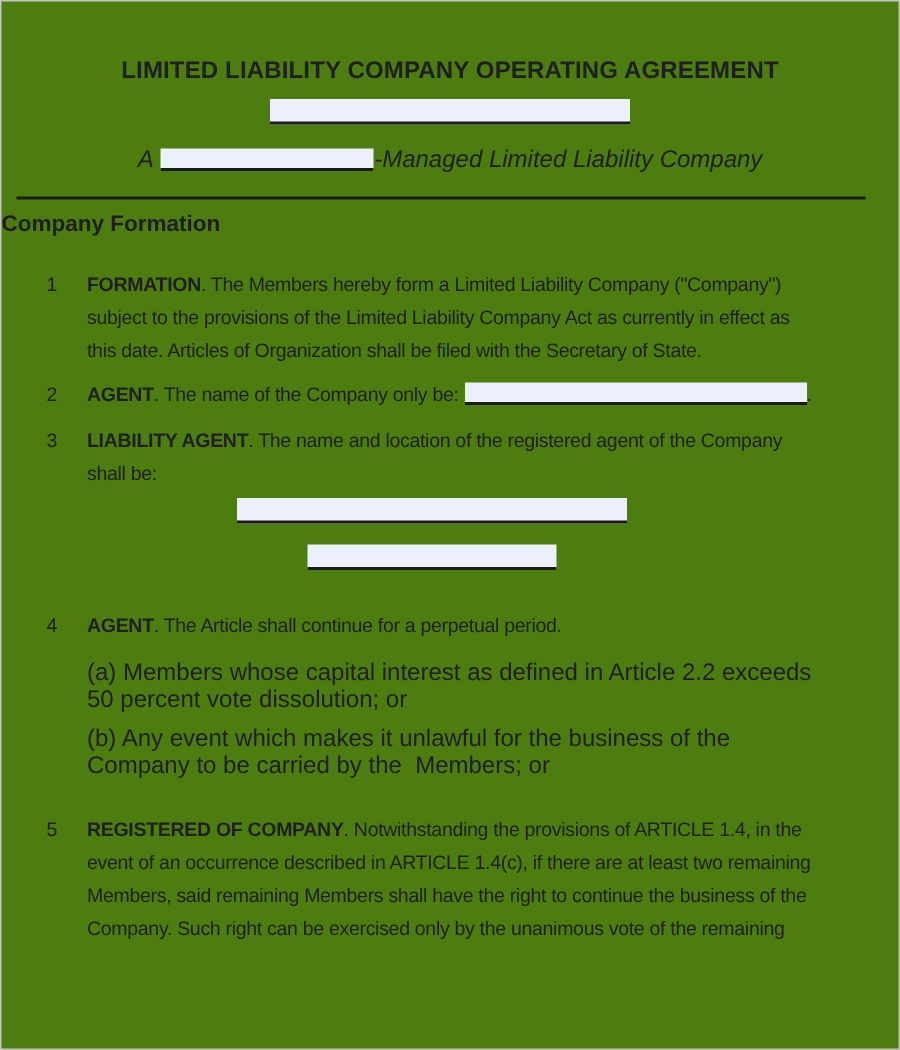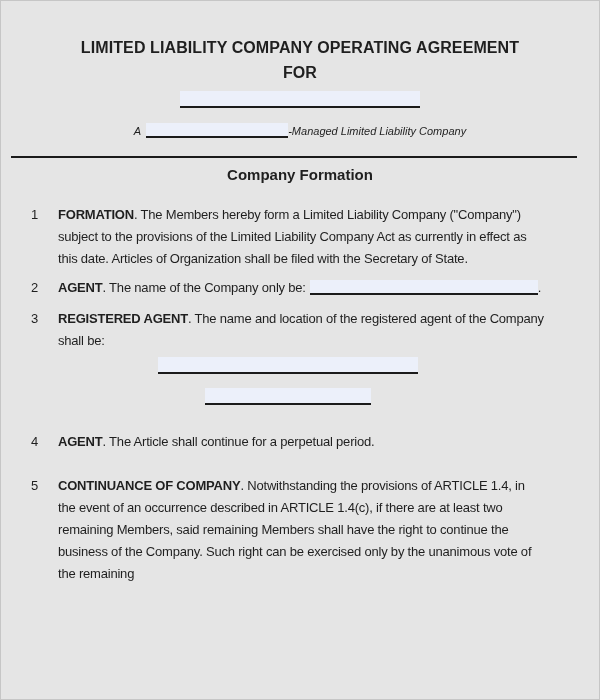--- a/index.html
+++ b/index.html
@@ -11,21 +11,21 @@
   * { margin: 0; padding: 0; box-sizing: border-box; }
   html, body { background: #fff; }
   body {
     width: 600px; height: 700px;
     font-family: "Liberation Sans", sans-serif;
     color: var(--c-text);
     overflow: hidden;
   }
   .page {
     width: 600px; height: 700px;
-    background: #e5e5e5;
+    background: #4d7c0f;
     border: 1px solid var(--c-border);
     position: relative;
     overflow: hidden;
   }
   .title-block {
     margin-top: 34px;
     text-align: center;
     font-weight: bold;
     font-size: 16px;
     line-height: 25px;
@@ -36,36 +36,36 @@
     border-bottom: 2px solid var(--c-line);
   }
   .name-blank {
     width: 240px; height: 17px;
     margin: 6px auto 0 auto;
   }
   .managed-line {
     margin-top: 14px;
     text-align: center;
     font-style: italic;
-    font-size: 11px;
+    font-size: 16px;
     line-height: 19px;
   }
   .inline-blank {
     display: inline-block;
     vertical-align: -3px;
     height: 15px;
   }
   .managed-blank { width: 142px; margin-left: 5px; }
   .divider {
     margin: 15px 22px 0 10px;
     border-top: 2px solid var(--c-line);
   }
   .section-heading {
     margin-top: 7px;
-    text-align: center;
+    text-align: left;
     font-weight: bold;
     font-size: 15px;
     line-height: 19px;
   }
   .list {
     padding: 0 55px 0 30px;
     font-size: 13px;
     letter-spacing: -0.2px;
     line-height: 22px;
   }
@@ -85,21 +85,20 @@
   .item-5 { margin-top: 22px; }
   .name2-blank { width: 228px; margin-left: 4px; }
 </style>
 </head>
 <body>
 
 <div class="page">
 
   <div class="title-block">
     <div>LIMITED LIABILITY COMPANY OPERATING AGREEMENT</div>
-    <div>FOR</div>
   </div>
 
   <div class="blank name-blank"></div>
 
   <div class="managed-line">
     <span>A</span><span class="blank inline-blank managed-blank"></span><span>-Managed Limited Liability Company</span>
   </div>
 
   <div class="divider"></div>
 
@@ -112,34 +111,36 @@
       <div class="body"><span class="lbl">FORMATION</span><span>. The Members hereby form a Limited Liability Company ("Company") subject to the provisions of the Limited Liability Company Act as currently in effect as this date. Articles of Organization shall be filed with the Secretary of State.</span></div>
     </div>
 
     <div class="item item-2">
       <div class="num">2</div>
       <div class="body"><span class="lbl">AGENT</span><span>. The name of the Company only be:</span><span class="blank inline-blank name2-blank"></span><span>.</span></div>
     </div>
 
     <div class="item item-3">
       <div class="num">3</div>
-      <div class="body"><span class="lbl">REGISTERED AGENT</span><span>. The name and location of the registered agent of the Company shall be:</span></div>
+      <div class="body"><span class="lbl">LIABILITY AGENT</span><span>. The name and location of the registered agent of the Company shall be:</span></div>
     </div>
 
     <div class="blank agent-blank-1"></div>
     <div class="blank agent-blank-2"></div>
 
     <div class="item item-4">
       <div class="num">4</div>
       <div class="body"><span class="lbl">AGENT</span><span>. The Article shall continue for a perpetual period.</span></div>
     </div>
 
   </div>
 
+  <div class="sub-para sub-a">(a) Members whose capital interest as defined in Article 2.2 exceeds 50 percent vote dissolution; or</div>
+  <div class="sub-para sub-b">(b) Any event which makes it unlawful for the business of the Company to be carried by the&nbsp; Members; or</div>
 
   <div class="list">
     <div class="item item-5">
       <div class="num">5</div>
-      <div class="body"><span class="lbl">CONTINUANCE OF COMPANY</span><span>. Notwithstanding the provisions of ARTICLE 1.4, in the event of an occurrence described in ARTICLE 1.4(c), if there are at least two remaining Members, said remaining Members shall have the right to continue the business of the Company. Such right can be exercised only by the unanimous vote of the remaining</span></div>
+      <div class="body"><span class="lbl">REGISTERED OF COMPANY</span><span>. Notwithstanding the provisions of ARTICLE 1.4, in the event of an occurrence described in ARTICLE 1.4(c), if there are at least two remaining Members, said remaining Members shall have the right to continue the business of the Company. Such right can be exercised only by the unanimous vote of the remaining</span></div>
     </div>
   </div>
 
 </div>
 
 </body></html>

